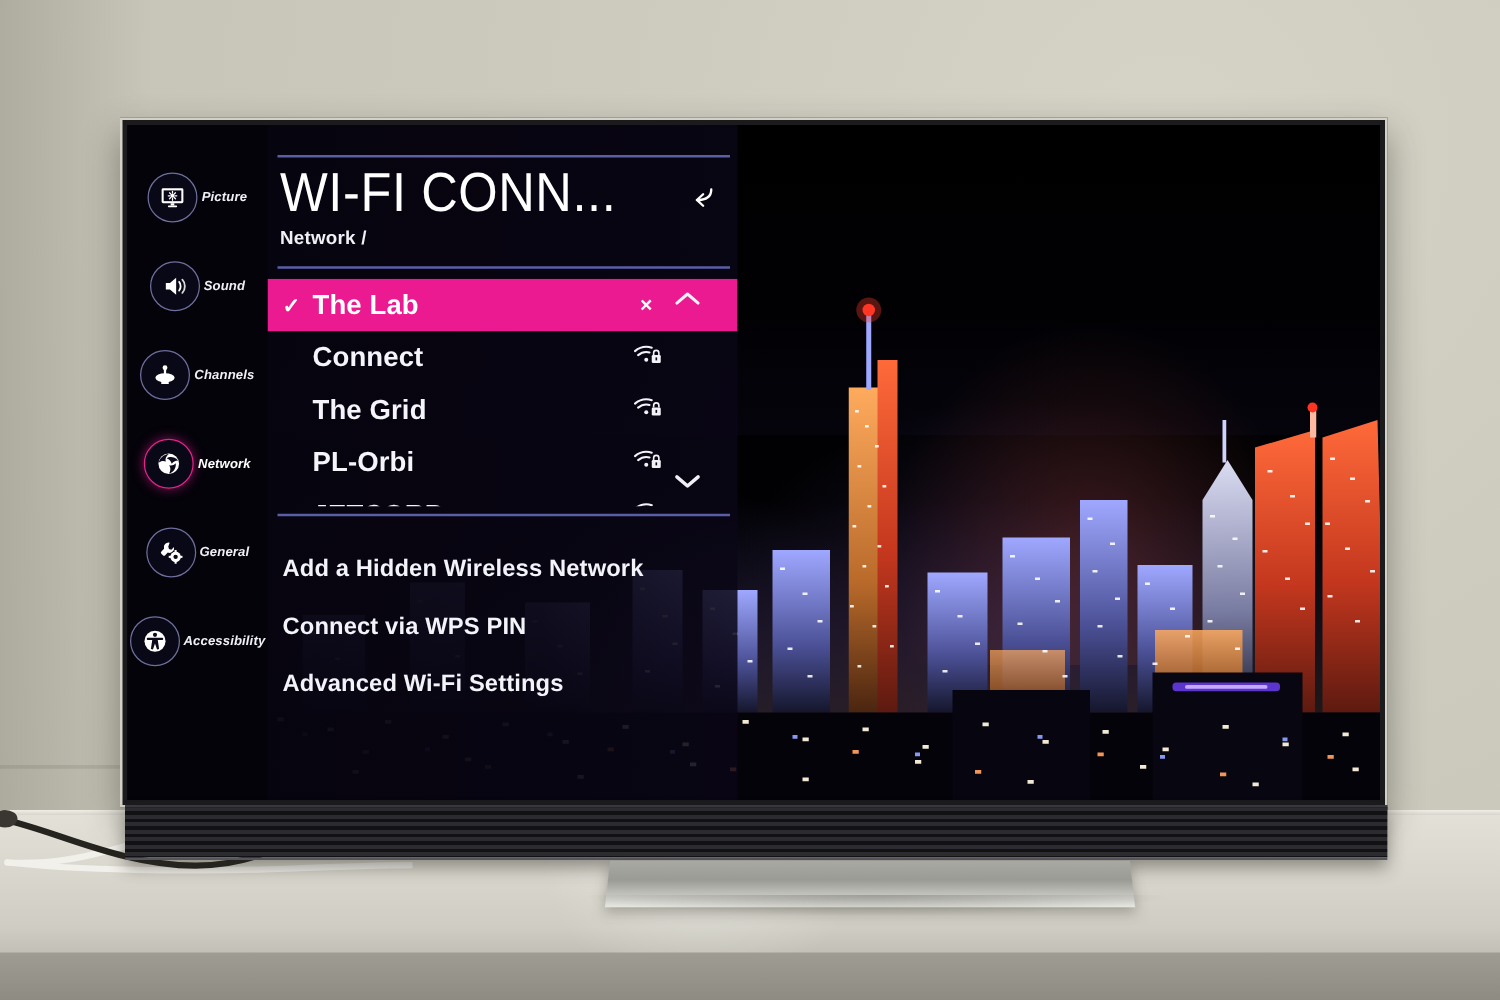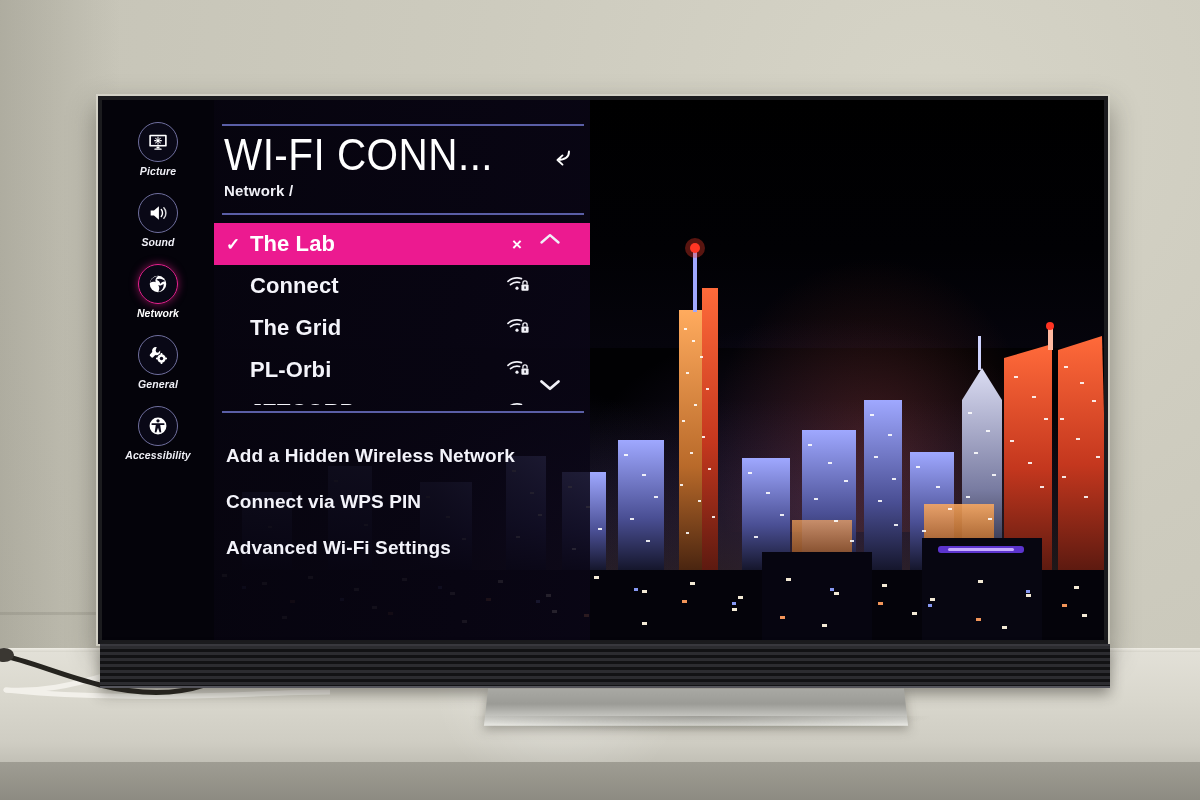--- a/index.html
+++ b/index.html
@@ -85,22 +85,22 @@
   .osd {
     position:absolute; left:0; top:0; width:488px; height:100%;
     background: linear-gradient(to right, rgba(6,4,14,.97) 0%, rgba(8,5,18,.95) 68%, rgba(10,6,22,.86) 100%);
   }
   .sidebar {
     position:absolute; left:0; top:0; width:112px; height:100%;
     background: rgba(4,3,10,.985);
     padding-top: 22px;
   }
   .side-item {
-    width:112px; height:71px; display:flex; flex-direction:column;
-    align-items:center; gap:3px;
+    width:112px; height:71px; display:flex; 
+    align-items:center; justify-content:center; gap:3px;
   }
   .side-ic {
     width:40px; height:40px; border-radius:50%;
     border:1.6px solid #6f6f9e;
     display:flex; align-items:center; justify-content:center;
     background: rgba(14,12,30,.6);
   }
   .side-item.active .side-ic { border-color:#e8218f; box-shadow:0 0 9px rgba(232,33,143,.55); }
   .side-ic svg { display:block; }
   .side-lbl {
@@ -460,20 +460,31 @@
                 <path d="M4 9.2h3.6L13 4.6v14.8L7.6 14.8H4z" fill="#fff"></path>
                 <g stroke="#fff" stroke-width="1.6" stroke-linecap="round" fill="none">
                   <path d="M15.6 8.2c.9 1 1.3 2.2 1.3 3.8s-.4 2.8-1.3 3.8"></path>
                   <path d="M18.4 6.2c1.5 1.5 2.2 3.4 2.2 5.8s-.7 4.3-2.2 5.8" opacity=".85"></path>
                 </g>
               </svg>
             </span>
             <span class="side-lbl">Sound</span>
           </div>
 
+          <div class="side-item">
+            <span class="side-ic">
+              <svg width="22" height="22" viewBox="0 0 24 24">
+                <ellipse cx="12" cy="14.5" rx="8.4" ry="4" fill="#fff"></ellipse>
+                <path d="M12 14.5 L12 7" stroke="#fff" stroke-width="2" stroke-linecap="round"></path>
+                <circle cx="12" cy="5.6" r="2.1" fill="#fff"></circle>
+                <rect x="8.5" y="18" width="7" height="1.8" rx=".9" fill="#fff"></rect>
+              </svg>
+            </span>
+            <span class="side-lbl">Channels</span>
+          </div>
 
           <div class="side-item active">
             <span class="side-ic">
               <svg width="22" height="22" viewBox="0 0 24 24">
                 <circle cx="12" cy="12" r="9" fill="#fff"></circle>
                 <g fill="#0c0a1c">
                   <path d="M12 3.4c-2.4 2.2-3.3 4.3-2.6 6.6-2.2-.9-4.2-.6-6 .9.4-3.6 4-7.1 8.6-7.5z"></path>
                   <path d="M20.2 9.1c-2.6.1-4.5 1-5.6 2.9-.6-2.3-2-3.8-4.3-4.6 2.6-2 6.5-1.6 9.9 1.7z"></path>
                   <path d="M12.4 20.5c1.4-2.9 1.4-5.2-.1-7.1 2.3.5 4.2-.1 5.8-1.8.5 4.1-1.9 7.9-5.7 8.9z"></path>
                 </g>

